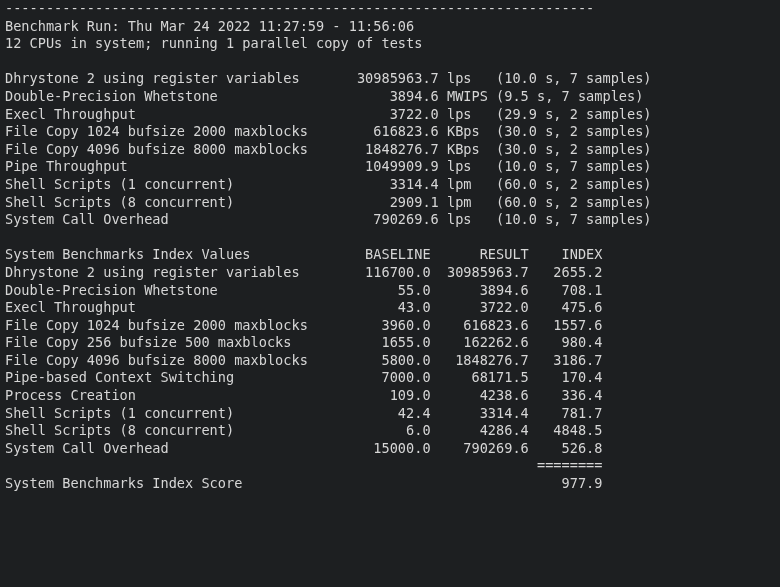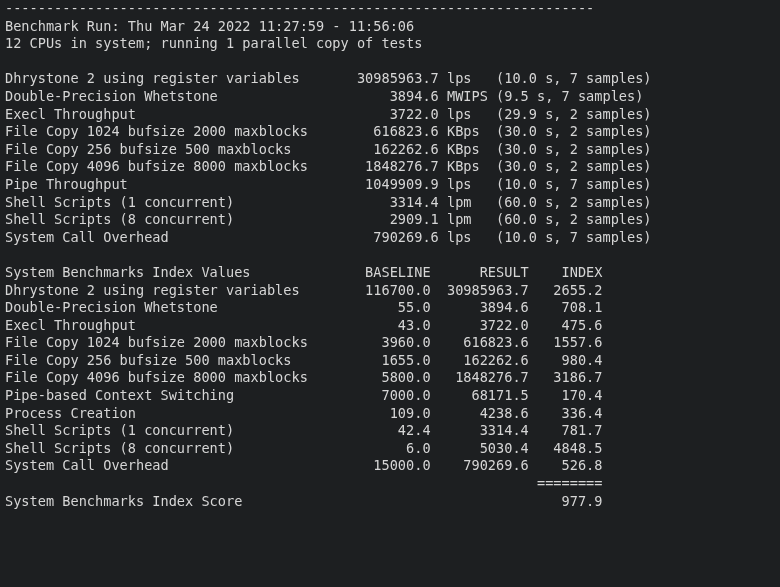--- a/index.html
+++ b/index.html
@@ -44,36 +44,35 @@
 
 <div id="terminal">
     <div class="line">------------------------------------------------------------------------</div>
     <div class="line">Benchmark Run: Thu Mar 24 2022 11:27:59 - 11:56:06</div>
     <div class="line">12 CPUs in system; running 1 parallel copy of tests</div>
     <div class="line blank"> </div>
     <div class="line">Dhrystone 2 using register variables       30985963.7 lps   (10.0 s, 7 samples)</div>
     <div class="line">Double-Precision Whetstone                     3894.6 MWIPS (9.5 s, 7 samples)</div>
     <div class="line">Execl Throughput                               3722.0 lps   (29.9 s, 2 samples)</div>
     <div class="line">File Copy 1024 bufsize 2000 maxblocks        616823.6 KBps  (30.0 s, 2 samples)</div>
-    <div class="line">File Copy 256 bufsize 500 maxblocks          162262.6 KBps  (30.0 s, 2 samples)</div>
     <div class="line">File Copy 4096 bufsize 8000 maxblocks       1848276.7 KBps  (30.0 s, 2 samples)</div>
     <div class="line">Pipe Throughput                             1049909.9 lps   (10.0 s, 7 samples)</div>
     <div class="line">Shell Scripts (1 concurrent)                   3314.4 lpm   (60.0 s, 2 samples)</div>
     <div class="line">Shell Scripts (8 concurrent)                   2909.1 lpm   (60.0 s, 2 samples)</div>
     <div class="line">System Call Overhead                         790269.6 lps   (10.0 s, 7 samples)</div>
     <div class="line blank"> </div>
     <div class="line">System Benchmarks Index Values              BASELINE      RESULT    INDEX</div>
     <div class="line">Dhrystone 2 using register variables        116700.0  30985963.7   2655.2</div>
     <div class="line">Double-Precision Whetstone                      55.0      3894.6    708.1</div>
     <div class="line">Execl Throughput                                43.0      3722.0    475.6</div>
     <div class="line">File Copy 1024 bufsize 2000 maxblocks         3960.0    616823.6   1557.6</div>
     <div class="line">File Copy 256 bufsize 500 maxblocks           1655.0    162262.6    980.4</div>
     <div class="line">File Copy 4096 bufsize 8000 maxblocks         5800.0   1848276.7   3186.7</div>
     <div class="line">Pipe-based Context Switching                  7000.0     68171.5    170.4</div>
     <div class="line">Process Creation                               109.0      4238.6    336.4</div>
     <div class="line">Shell Scripts (1 concurrent)                    42.4      3314.4    781.7</div>
-    <div class="line">Shell Scripts (8 concurrent)                     6.0      5030.4   4848.5</div>
+    <div class="line">Shell Scripts (8 concurrent)                     6.0      4286.4   4848.5</div>
     <div class="line">System Call Overhead                         15000.0    790269.6    526.8</div>
     <div class="line">                                                                 ========</div>
     <div class="line">System Benchmarks Index Score                                       977.9</div>
     <div class="line blank"> </div>
     <div class="line blank"> </div>
   </div>
 
 </body></html>

